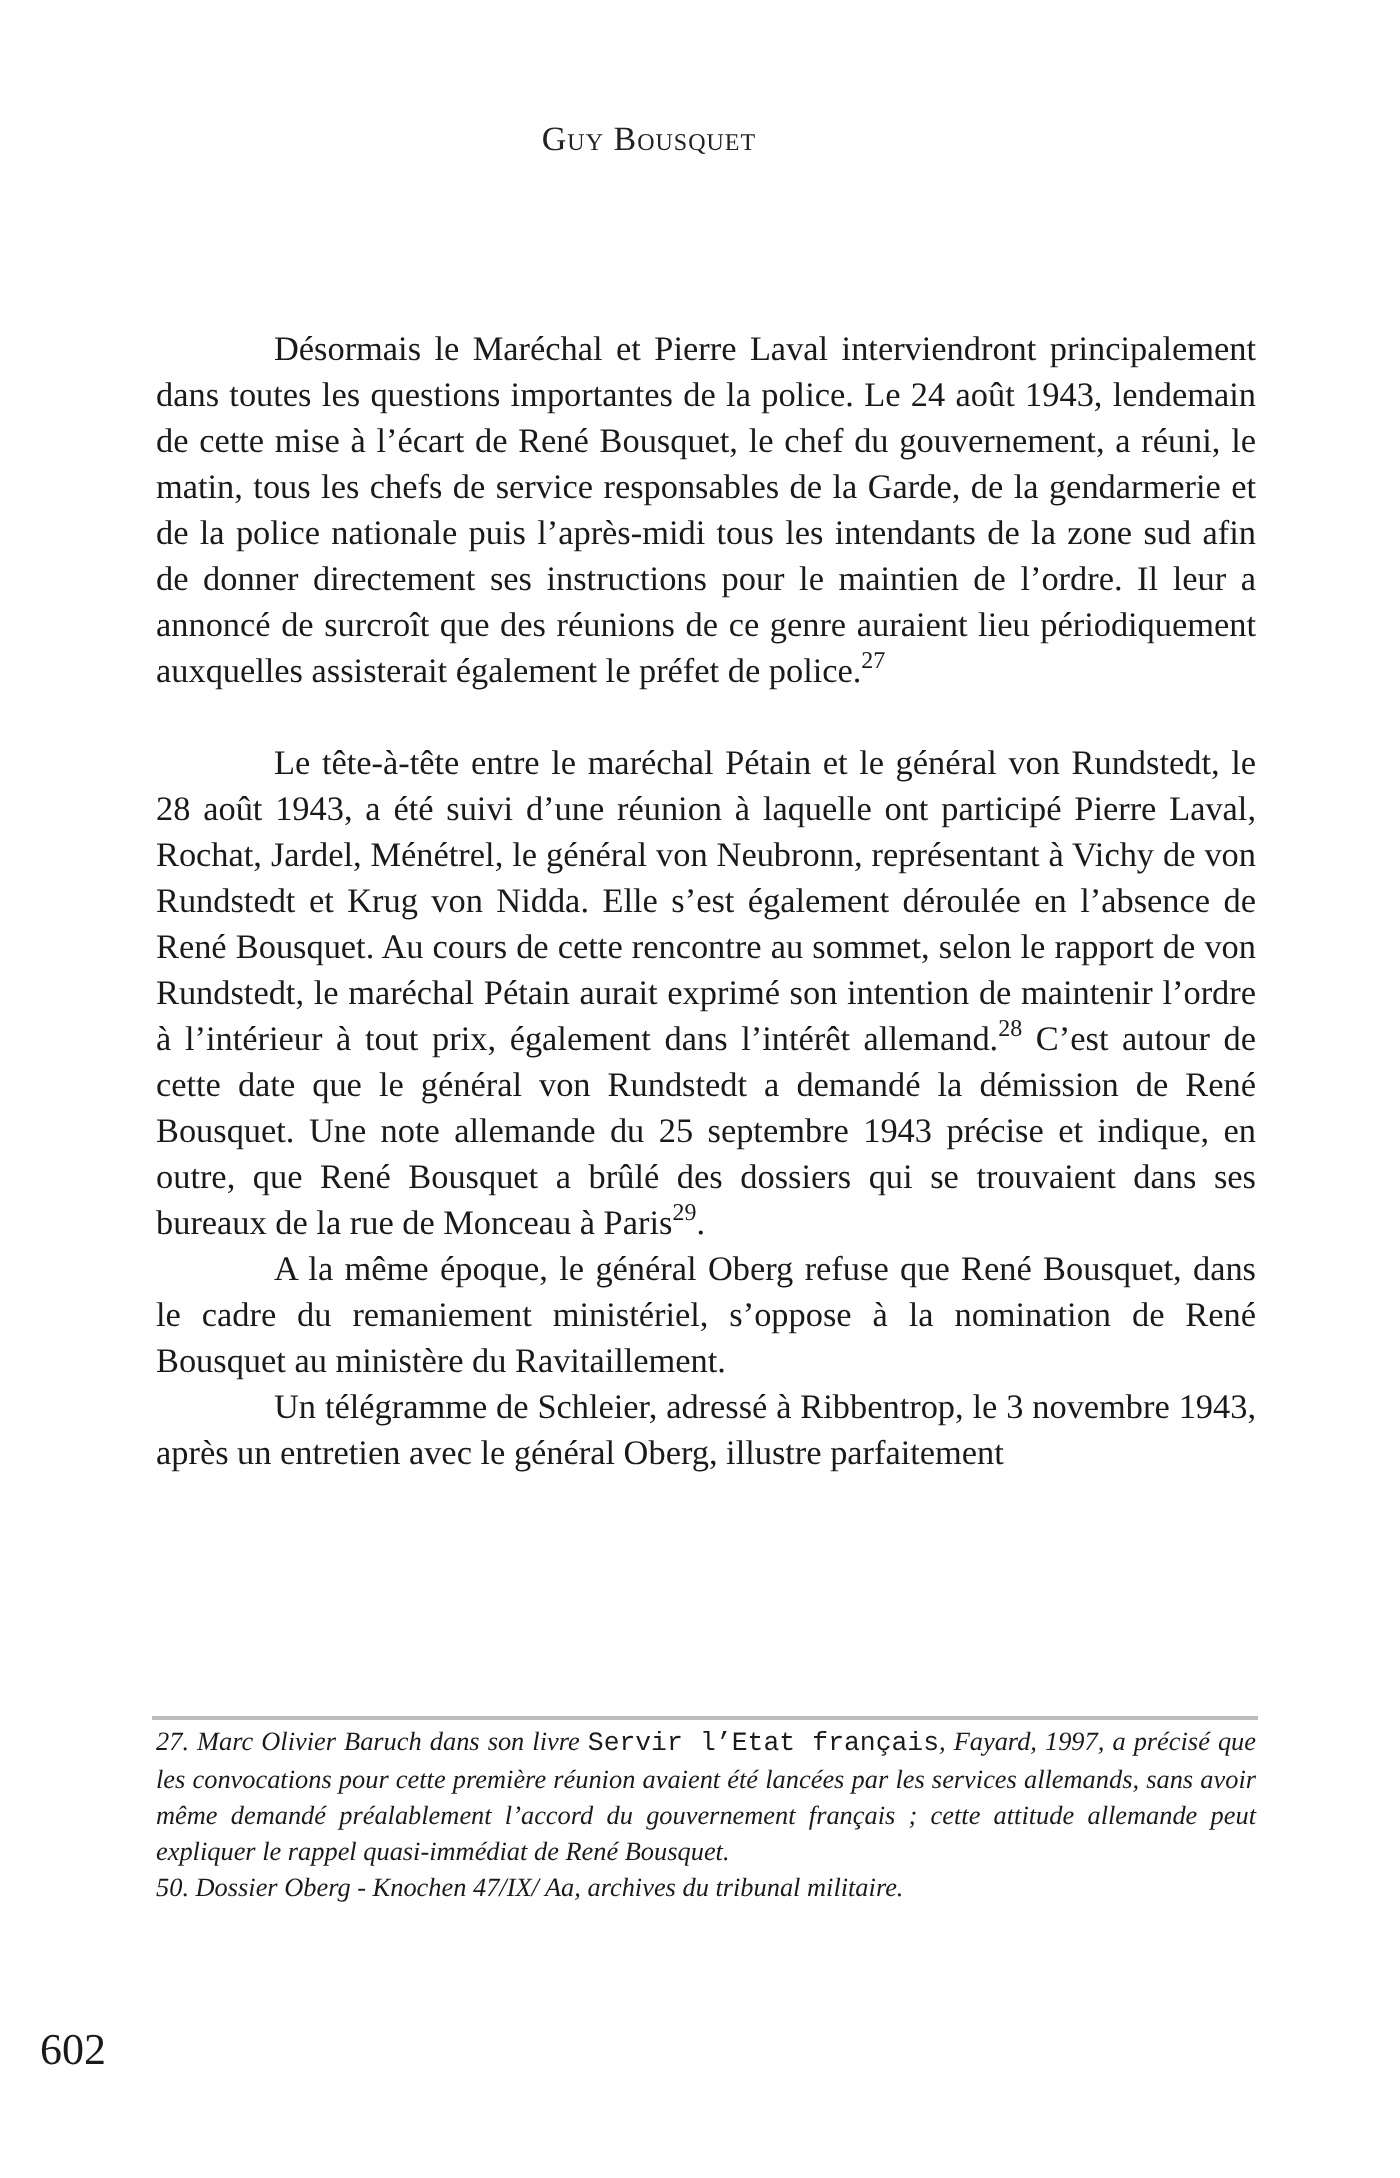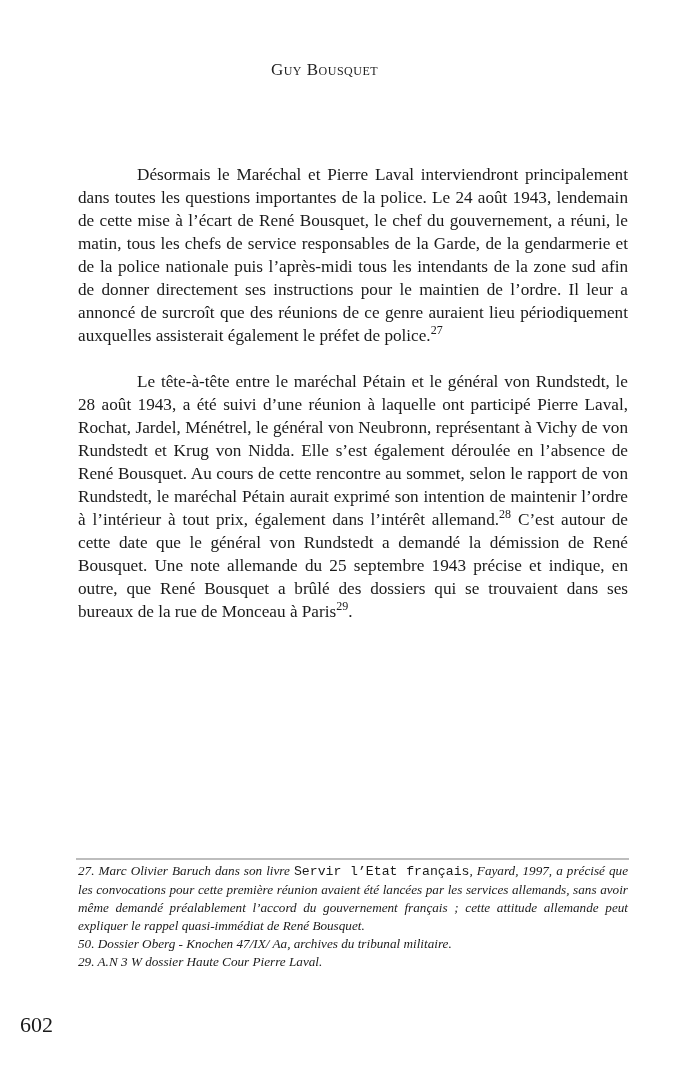--- a/index.html
+++ b/index.html
@@ -87,30 +87,33 @@
 <div class="body-text">
 
   <p class="indent gap-before">
     <span>Désormais le Maréchal et Pierre Laval interviendront principalement dans toutes les questions importantes de la police. Le 24 août 1943, lendemain de cette mise à l’écart de René Bousquet, le chef du gouvernement, a réuni, le matin, tous les chefs de service responsables de la Garde, de la gendarmerie et de la police nationale puis l’après-midi tous les intendants de la zone sud afin de donner directement ses instructions pour le maintien de l’ordre. Il leur a annoncé de surcroît que des réunions de ce genre auraient lieu périodiquement auxquelles assisterait également le préfet de police.</span><sup class="fnref">27</sup>
   </p>
 
   <p class="indent gap-before">
     <span>Le tête-à-tête entre le maréchal Pétain et le général von Rundstedt, le 28 août 1943, a été suivi d’une réunion à laquelle ont participé Pierre Laval, Rochat, Jardel, Ménétrel, le général von Neubronn, représentant à Vichy de von Rundstedt et Krug von Nidda. Elle s’est également déroulée en l’absence de René Bousquet. Au cours de cette rencontre au sommet, selon le rapport de von Rundstedt, le maréchal Pétain aurait exprimé son intention de maintenir l’ordre à l’intérieur à tout prix, également dans l’intérêt allemand.</span><sup class="fnref">28</sup><span> C’est autour de cette date que le général von Rundstedt a demandé la démission de René Bousquet. Une note allemande du 25 septembre 1943 précise et indique, en outre, que René Bousquet a brûlé des dossiers qui se trouvaient dans ses bureaux de la rue de Monceau à Paris</span><sup class="fnref">29</sup><span>.</span>
   </p>
 
+  <p class="indent">
+    <span>A la même époque, le général Oberg refuse que René Bousquet, dans le cadre du remaniement ministériel, s’oppose à la nomination de René Bousquet au ministère du Ravitaillement.</span>
+  </p>
 
+  <p class="indent">
+    <span>Un télégramme de Schleier, adressé à Ribbentrop, le 3 novembre 1943, après un entretien avec le général Oberg, illustre parfaitement</span>
+  </p>
 </div>
 
 <div class="footnote-rule"></div>
 
 <div class="footnotes">
   <p>
     <span>27. Marc Olivier Baruch dans son livre </span><span class="roman">Servir l’Etat français</span><span>, Fayard, 1997, a précisé que les convocations pour cette première réunion avaient été lancées par les services allemands, sans avoir même demandé préalablement l’accord du gouvernement français ; cette attitude allemande peut expliquer le rappel quasi-immédiat de René Bousquet.</span>
   </p>
   <p>
     <span>50. Dossier Oberg - Knochen 47/IX/ Aa, archives du tribunal militaire.</span>
   </p>
-  <p>
-    <span>29. A.N 3 W dossier Haute Cour Pierre Laval.</span>
-  </p>
 </div>
 
 <div class="page-number">602</div>
 
 </body></html>

